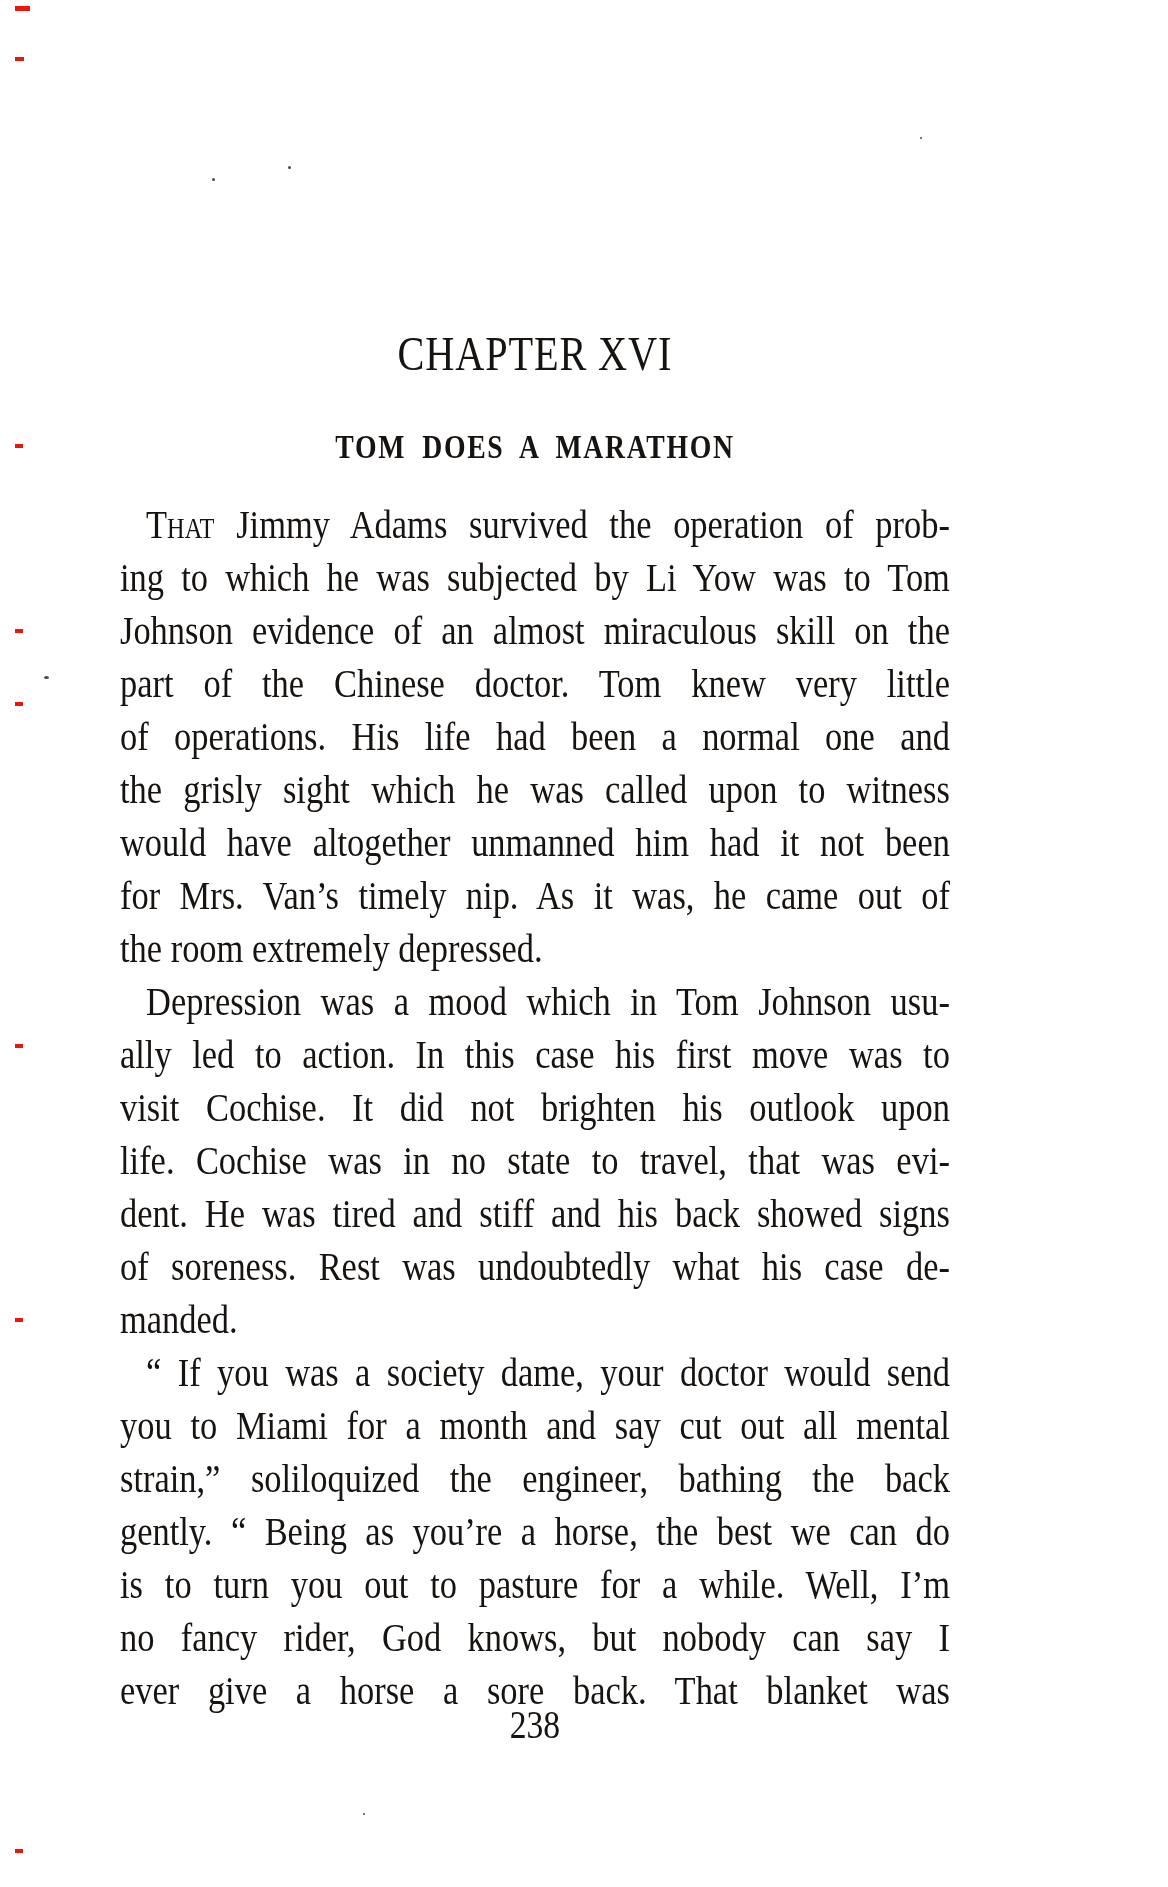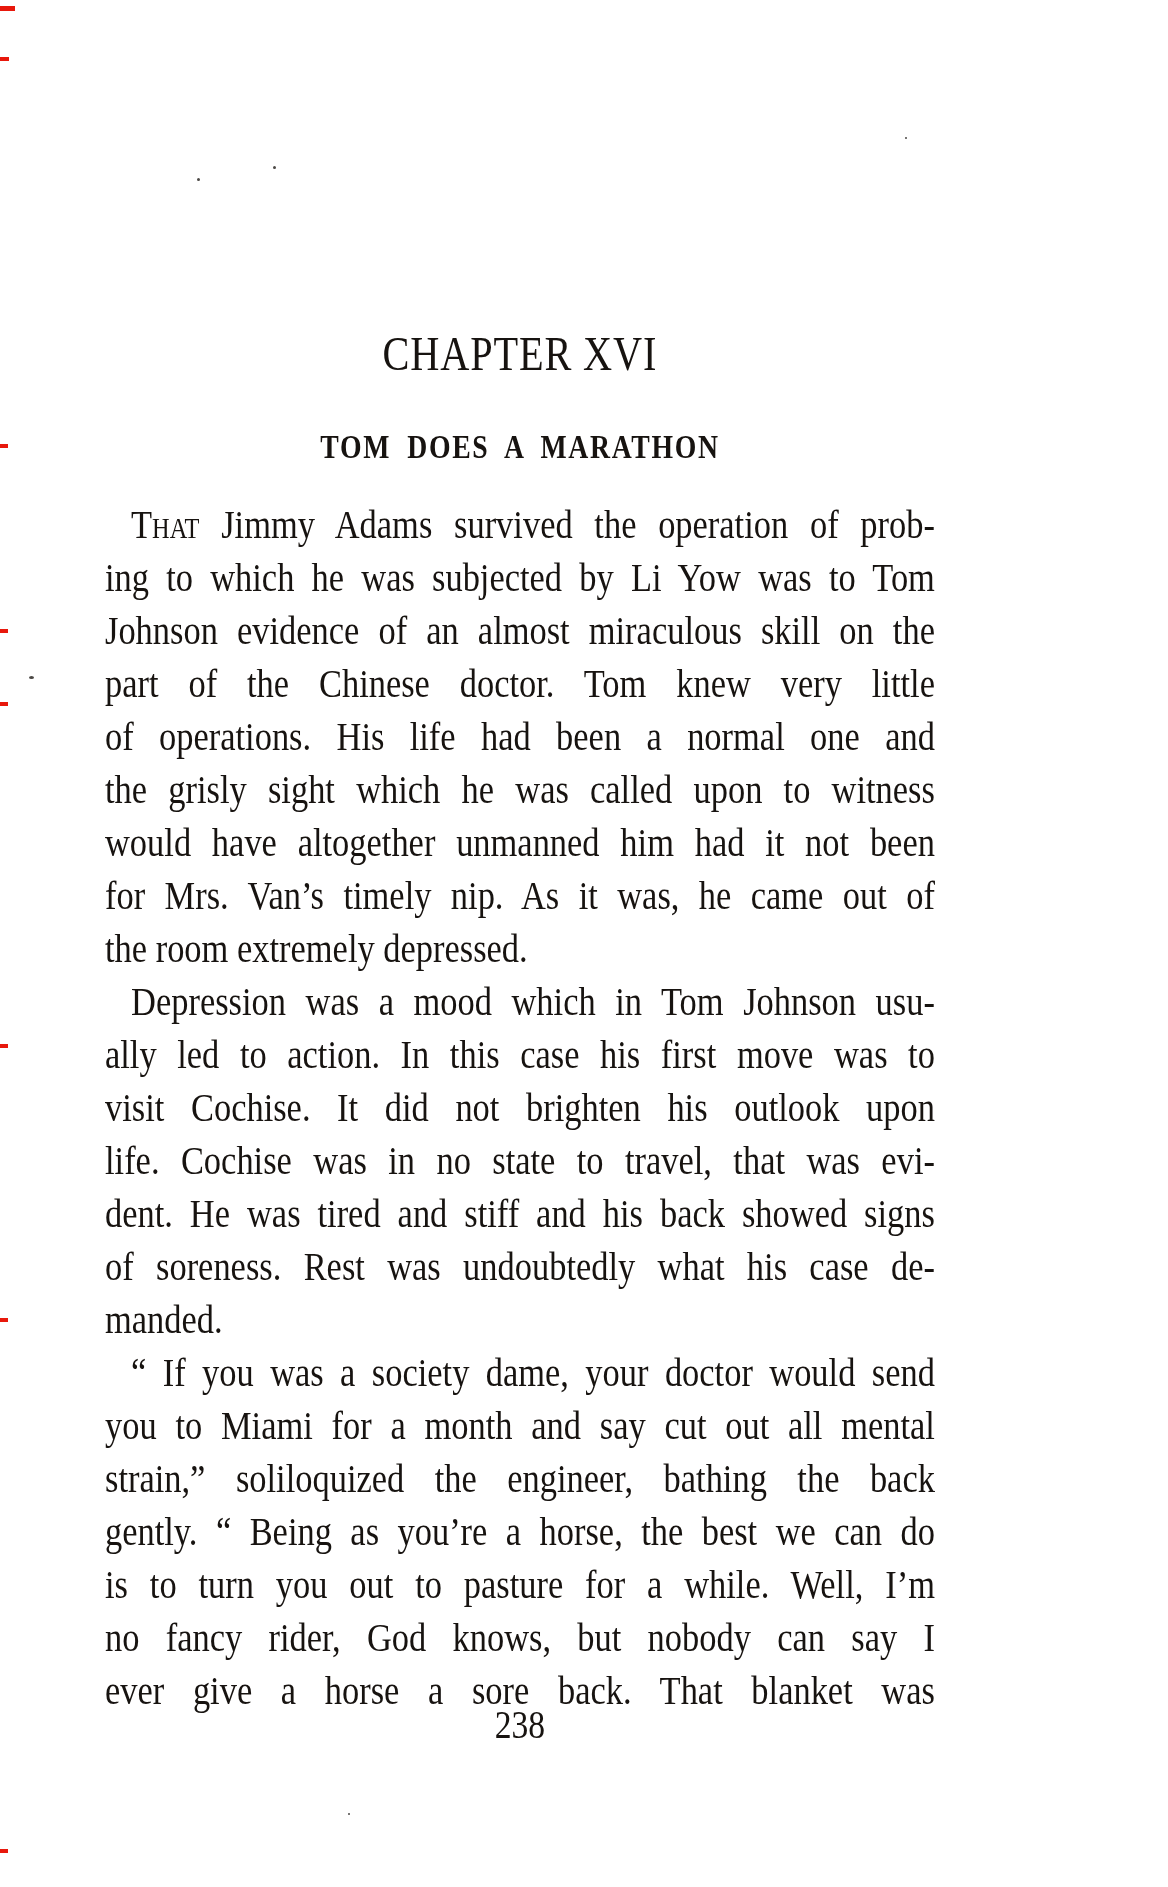--- a/index.html
+++ b/index.html
@@ -7,20 +7,21 @@
     width: 1168px; height: 1887px;
     background: #ffffff;
     font-family: "Liberation Serif", "DejaVu Serif", serif;
   }
   .page {
     position: relative;
     width: 1072px; height: 1887px;
     background: #ffffff;
     overflow: hidden;
     color: #171310;
+    margin-left: 15px;
   }
   
   .condensed { transform: scaleX(0.84); transform-origin: 0 0; }
 
   .chapter-heading {
     position: absolute; left: 105px; top: 326px; width: 988px;
     text-align: center;
     font-size: 48px; line-height: 56px; font-weight: 400;
     letter-spacing: 1px;
   }

